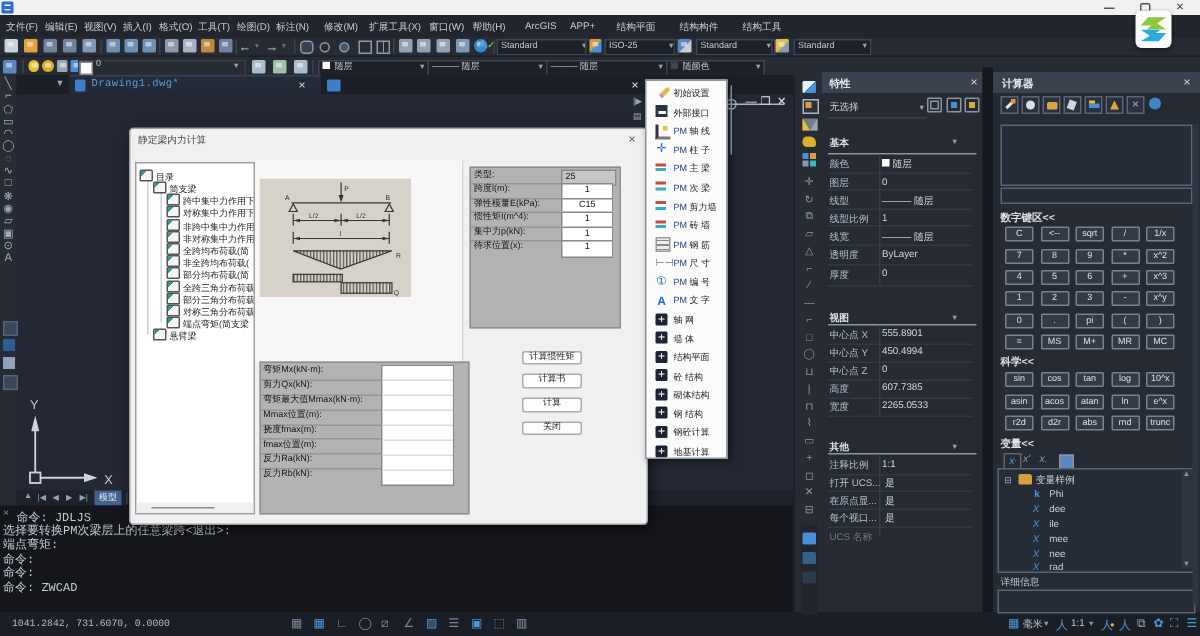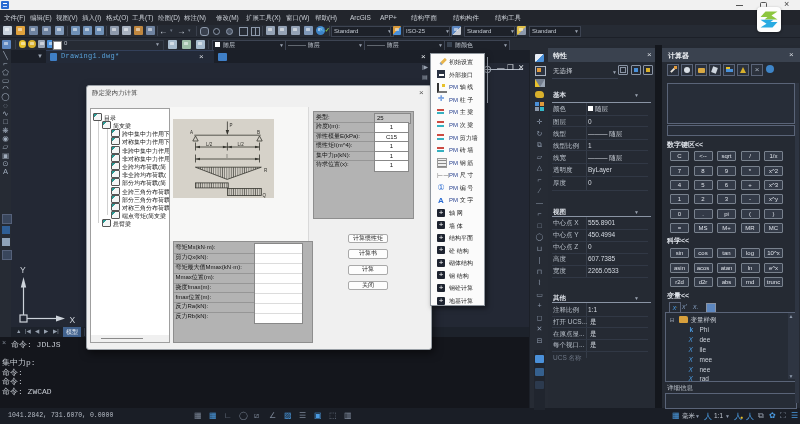--- a/index.html
+++ b/index.html
@@ -169,21 +169,22 @@
   <span class="abs" style="left:24px;top:1px;font-size:5.5px;color:#96a0ae;">◀</span>
   <span class="abs" style="left:33px;top:1px;font-size:5.5px;color:#96a0ae;">▶</span>
   <span class="abs" style="left:42px;top:1px;font-size:5.5px;color:#96a0ae;">▶|</span>
   <div class="abs" style="left:52px;top:0px;width:18px;height:10px;background:#41628e;color:#e8edf3;font-size:6px;text-align:center;line-height:10px;">模型</div>
   <div class="abs" style="left:73px;top:1px;width:1px;height:8px;background:#3a4150;"></div>
 </div>
 
 <div class="abs" id="cmd" style="left:0;top:337px;width:529px;height:71px;background:#14161c;color:#c5cad1;font-family:'Liberation Mono',monospace;font-size:8px;">
   <span class="abs" style="left:2px;top:1.5px;color:#828a96;font-size:7px;">×</span>
   <div class="abs" style="left:11px;top:1.5px;">命令: JDLJS</div>
-  <div class="abs" style="left:2px;top:20.3px;">集中力p:</div>
+  <div class="abs" style="left:2px;top:10.9px;">选择要转换PM次梁层上的任意梁跨&lt;退出&gt;:</div>
+  <div class="abs" style="left:2px;top:20.3px;">端点弯矩:</div>
   <div class="abs" style="left:2px;top:29.7px;">命令:</div>
   <div class="abs" style="left:2px;top:39.1px;">命令:</div>
   <div class="abs" style="left:2px;top:48.5px;">命令: ZWCAD</div>
 </div>
 
 <div class="abs" id="status" style="left:0;top:408px;width:800px;height:16px;background:#1a1e26;">
   <span class="abs" style="left:8px;top:4px;font-size:6.5px;color:#b6bcc6;font-family:'Liberation Mono',monospace;">1041.2842, 731.6070, 0.0000</span>
   <span class="abs" style="left:194px;top:3px;color:#7b8696;font-size:8px;">▦</span>
   <span class="abs" style="left:209px;top:3px;color:#4a9ae0;font-size:8px;">▦</span>
   <span class="abs" style="left:224px;top:3px;color:#7b8696;font-size:8px;">∟</span>

